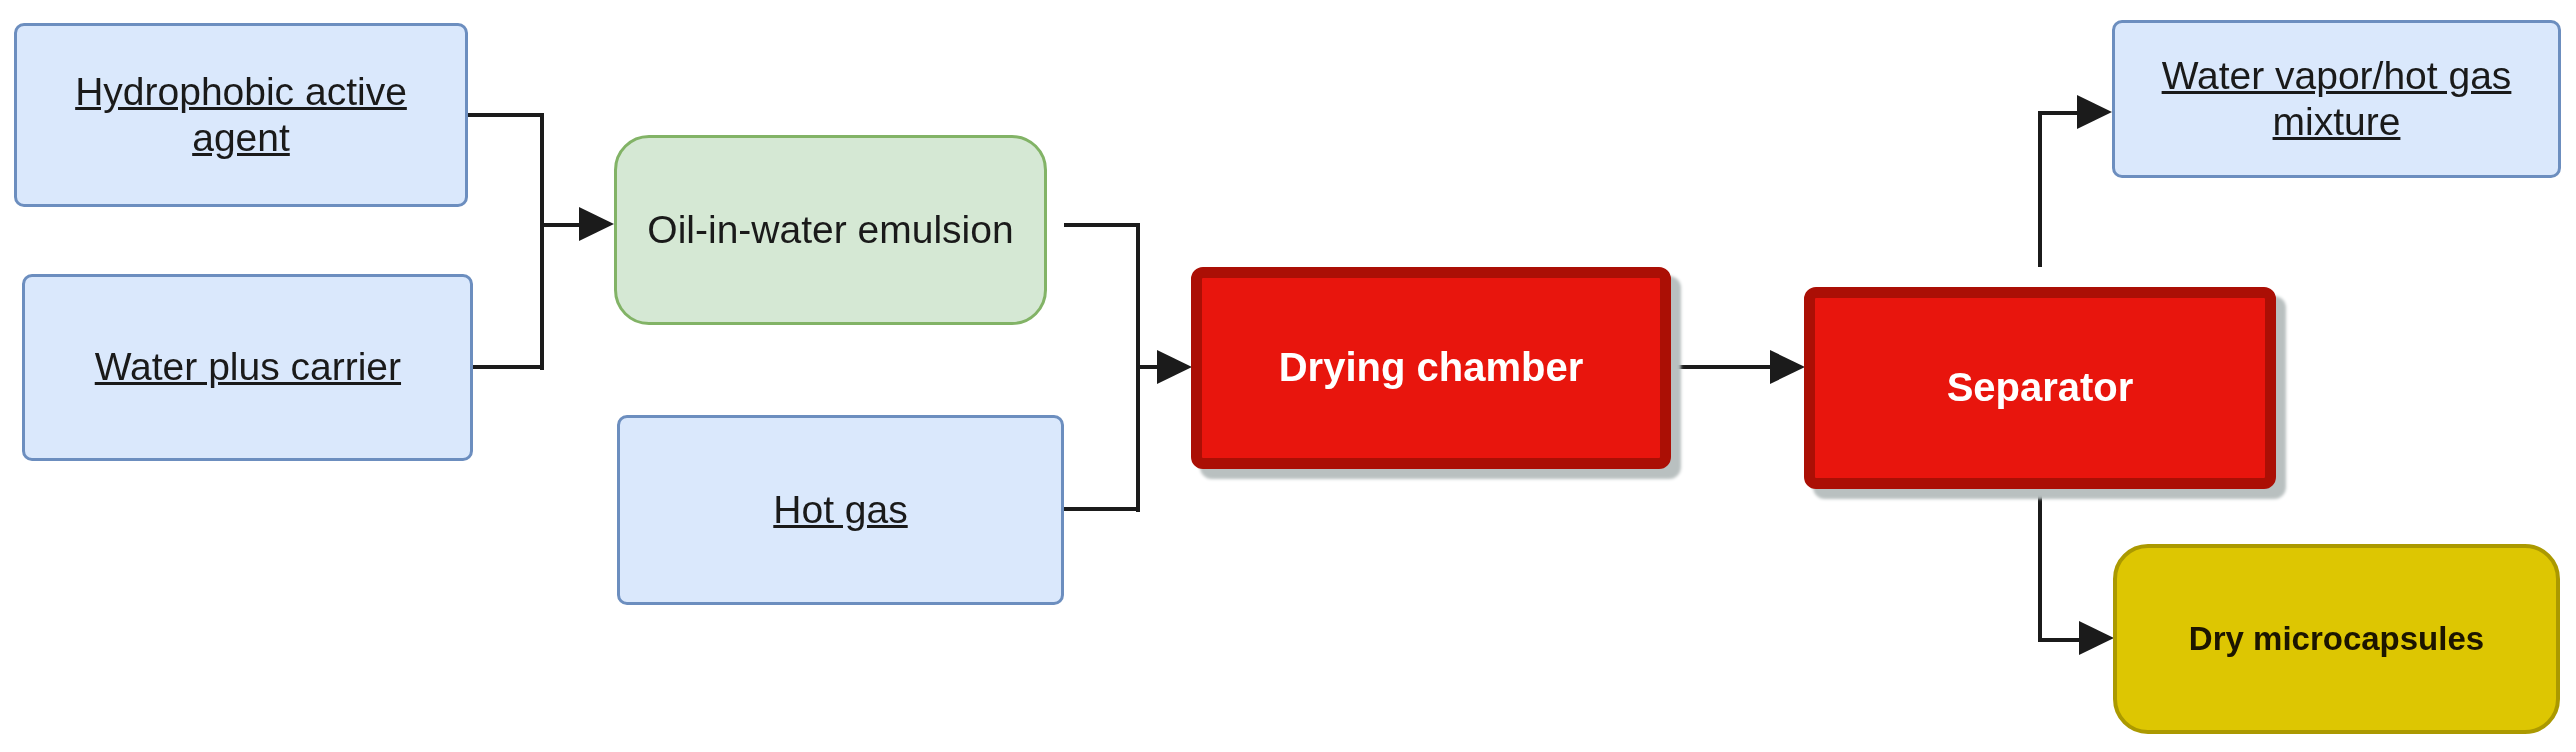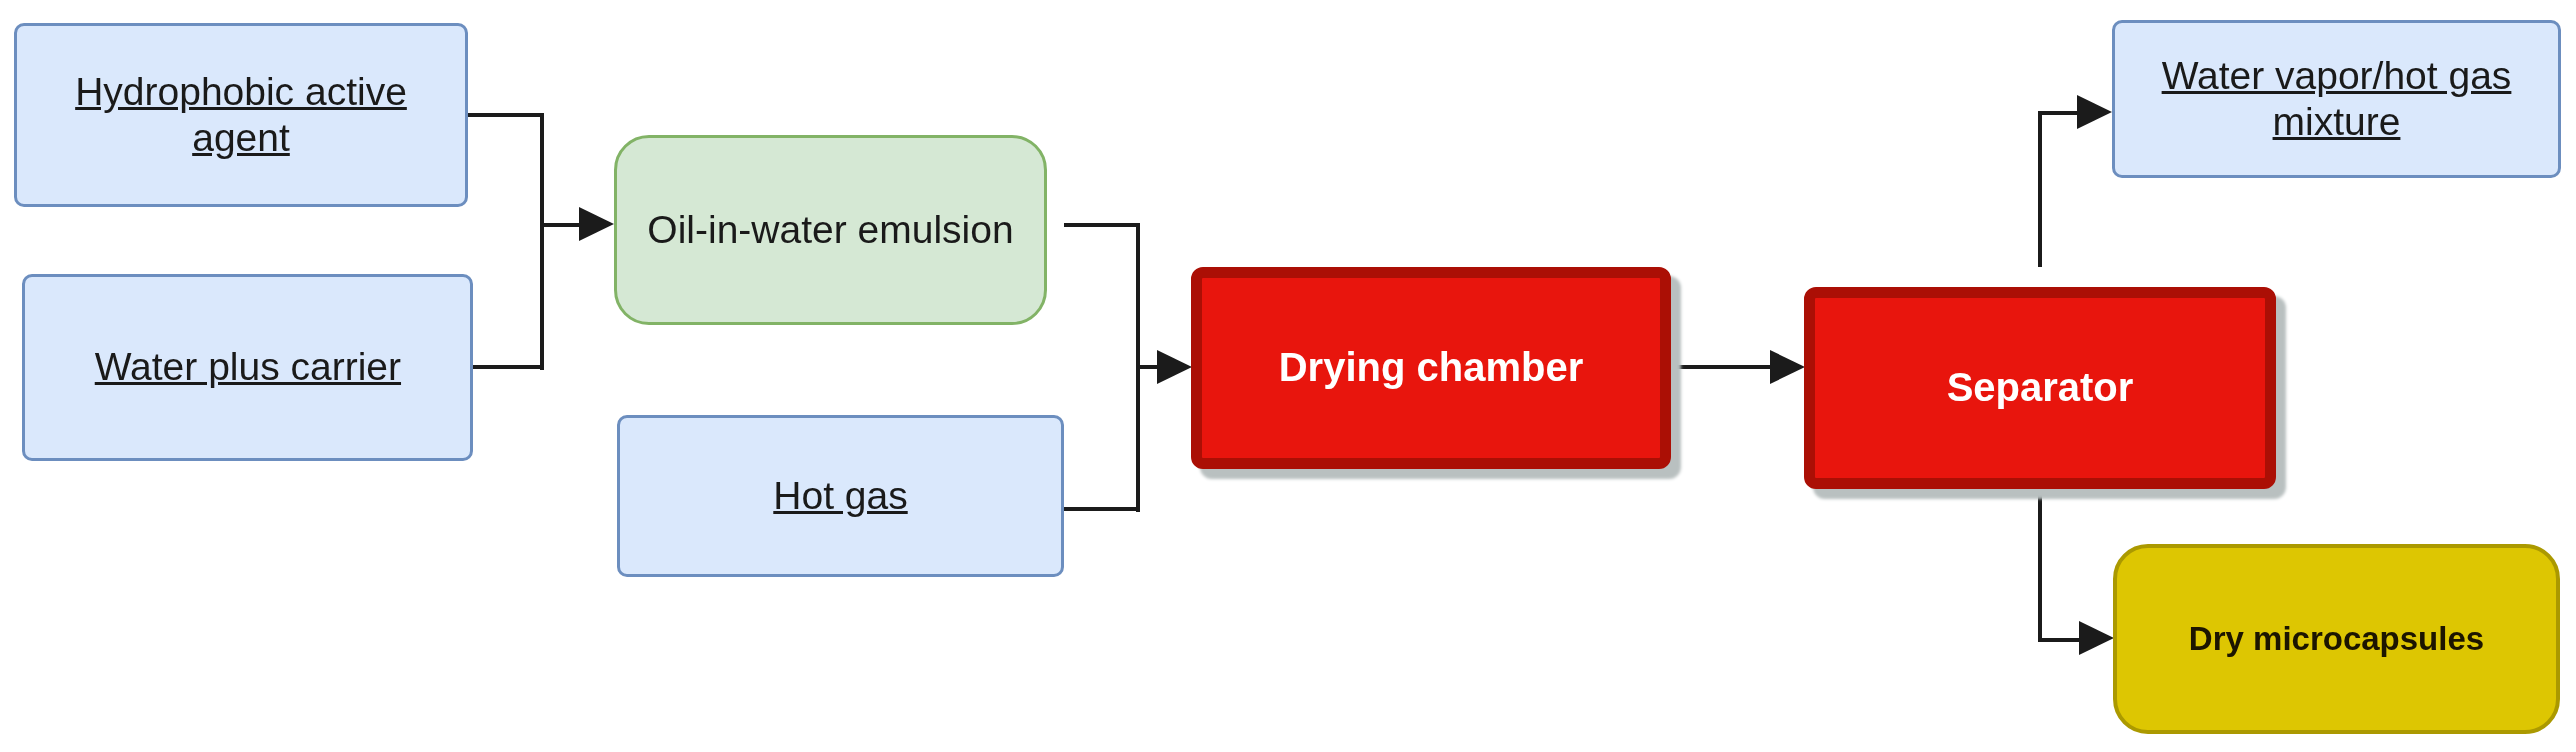--- a/index.html
+++ b/index.html
@@ -81,21 +81,21 @@
     border-top: 17.7px solid transparent;
     border-bottom: 17.7px solid transparent;
     border-left: 35px solid var(--line-color);
   }
   .label { display: inline-block; }
 
   
   #n-hydrophobic { left: 14px;   top: 23px;  width: 454px; height: 184px; padding: 0 42px; }
   #n-water       { left: 15.4px;   top: 274px; width: 451px; height: 187px; margin-left: 7px; }
   #n-emulsion    { left: 614px;  top: 115px; width: 433px; height: 190px; margin-top: 20px; }
-  #n-hotgas      { left: 617px;  top: 415px; width: 447px; height: 162px; }
+  #n-hotgas      { left: 617px;  top: 415px; width: 447px; height: 190px; }
   #n-drying      { left: 1191px; top: 267px; width: 480px; height: 202px; }
   #n-separator   { left: 1804px; top: 267px; width: 472px; height: 202px; margin-top: 20px; }
   #n-vapor       { left: 2112px; top: 20px;  width: 449px; height: 158px; padding: 0 42px; }
   #n-microcaps   { left: 2113px; top: 544px; width: 447px; height: 190px; }
 
   
   #s-hydro-h   { left: 463px;  top: 113px; width: 81px; height: 3.9px; }
   #s-trunk1-v  { left: 540px;  top: 113px; width: 3.9px;   height: 257px; }
   #s-water-h   { left: 463px;  top: 365px; width: 81px; height: 3.9px; }
   #s-emul-in   { left: 540px;  top: 223px; width: 42px;  height: 3.9px; }

